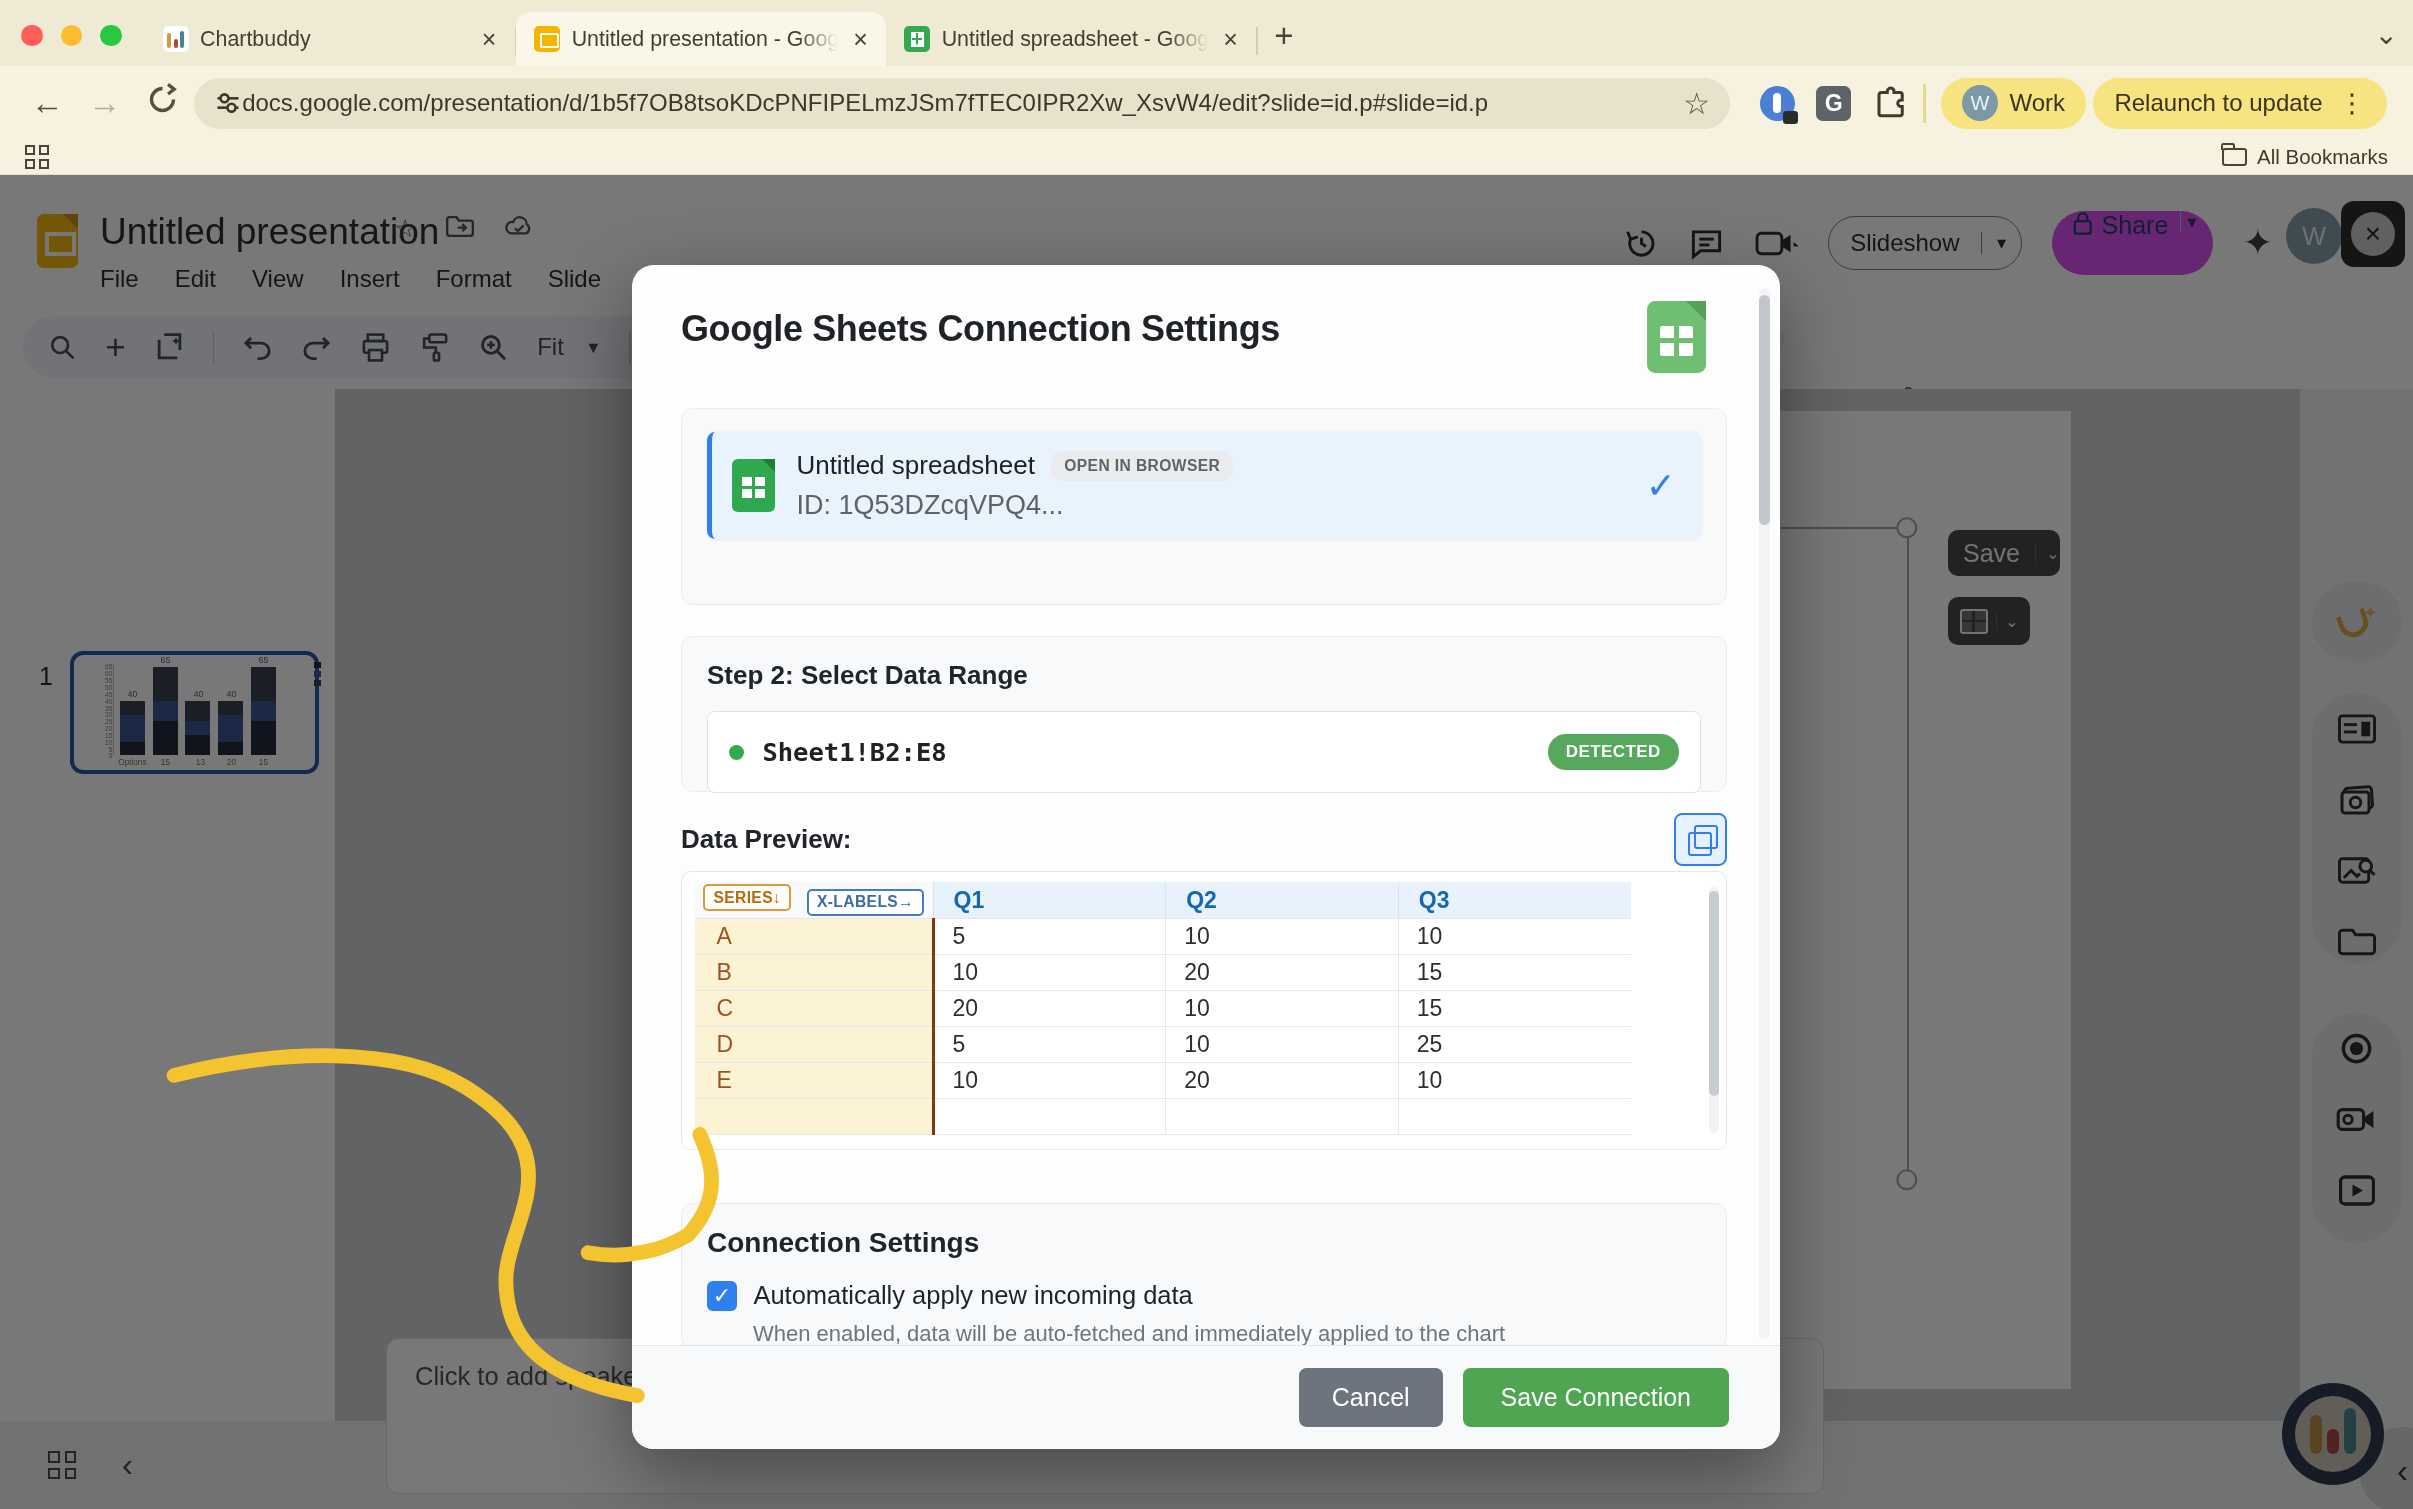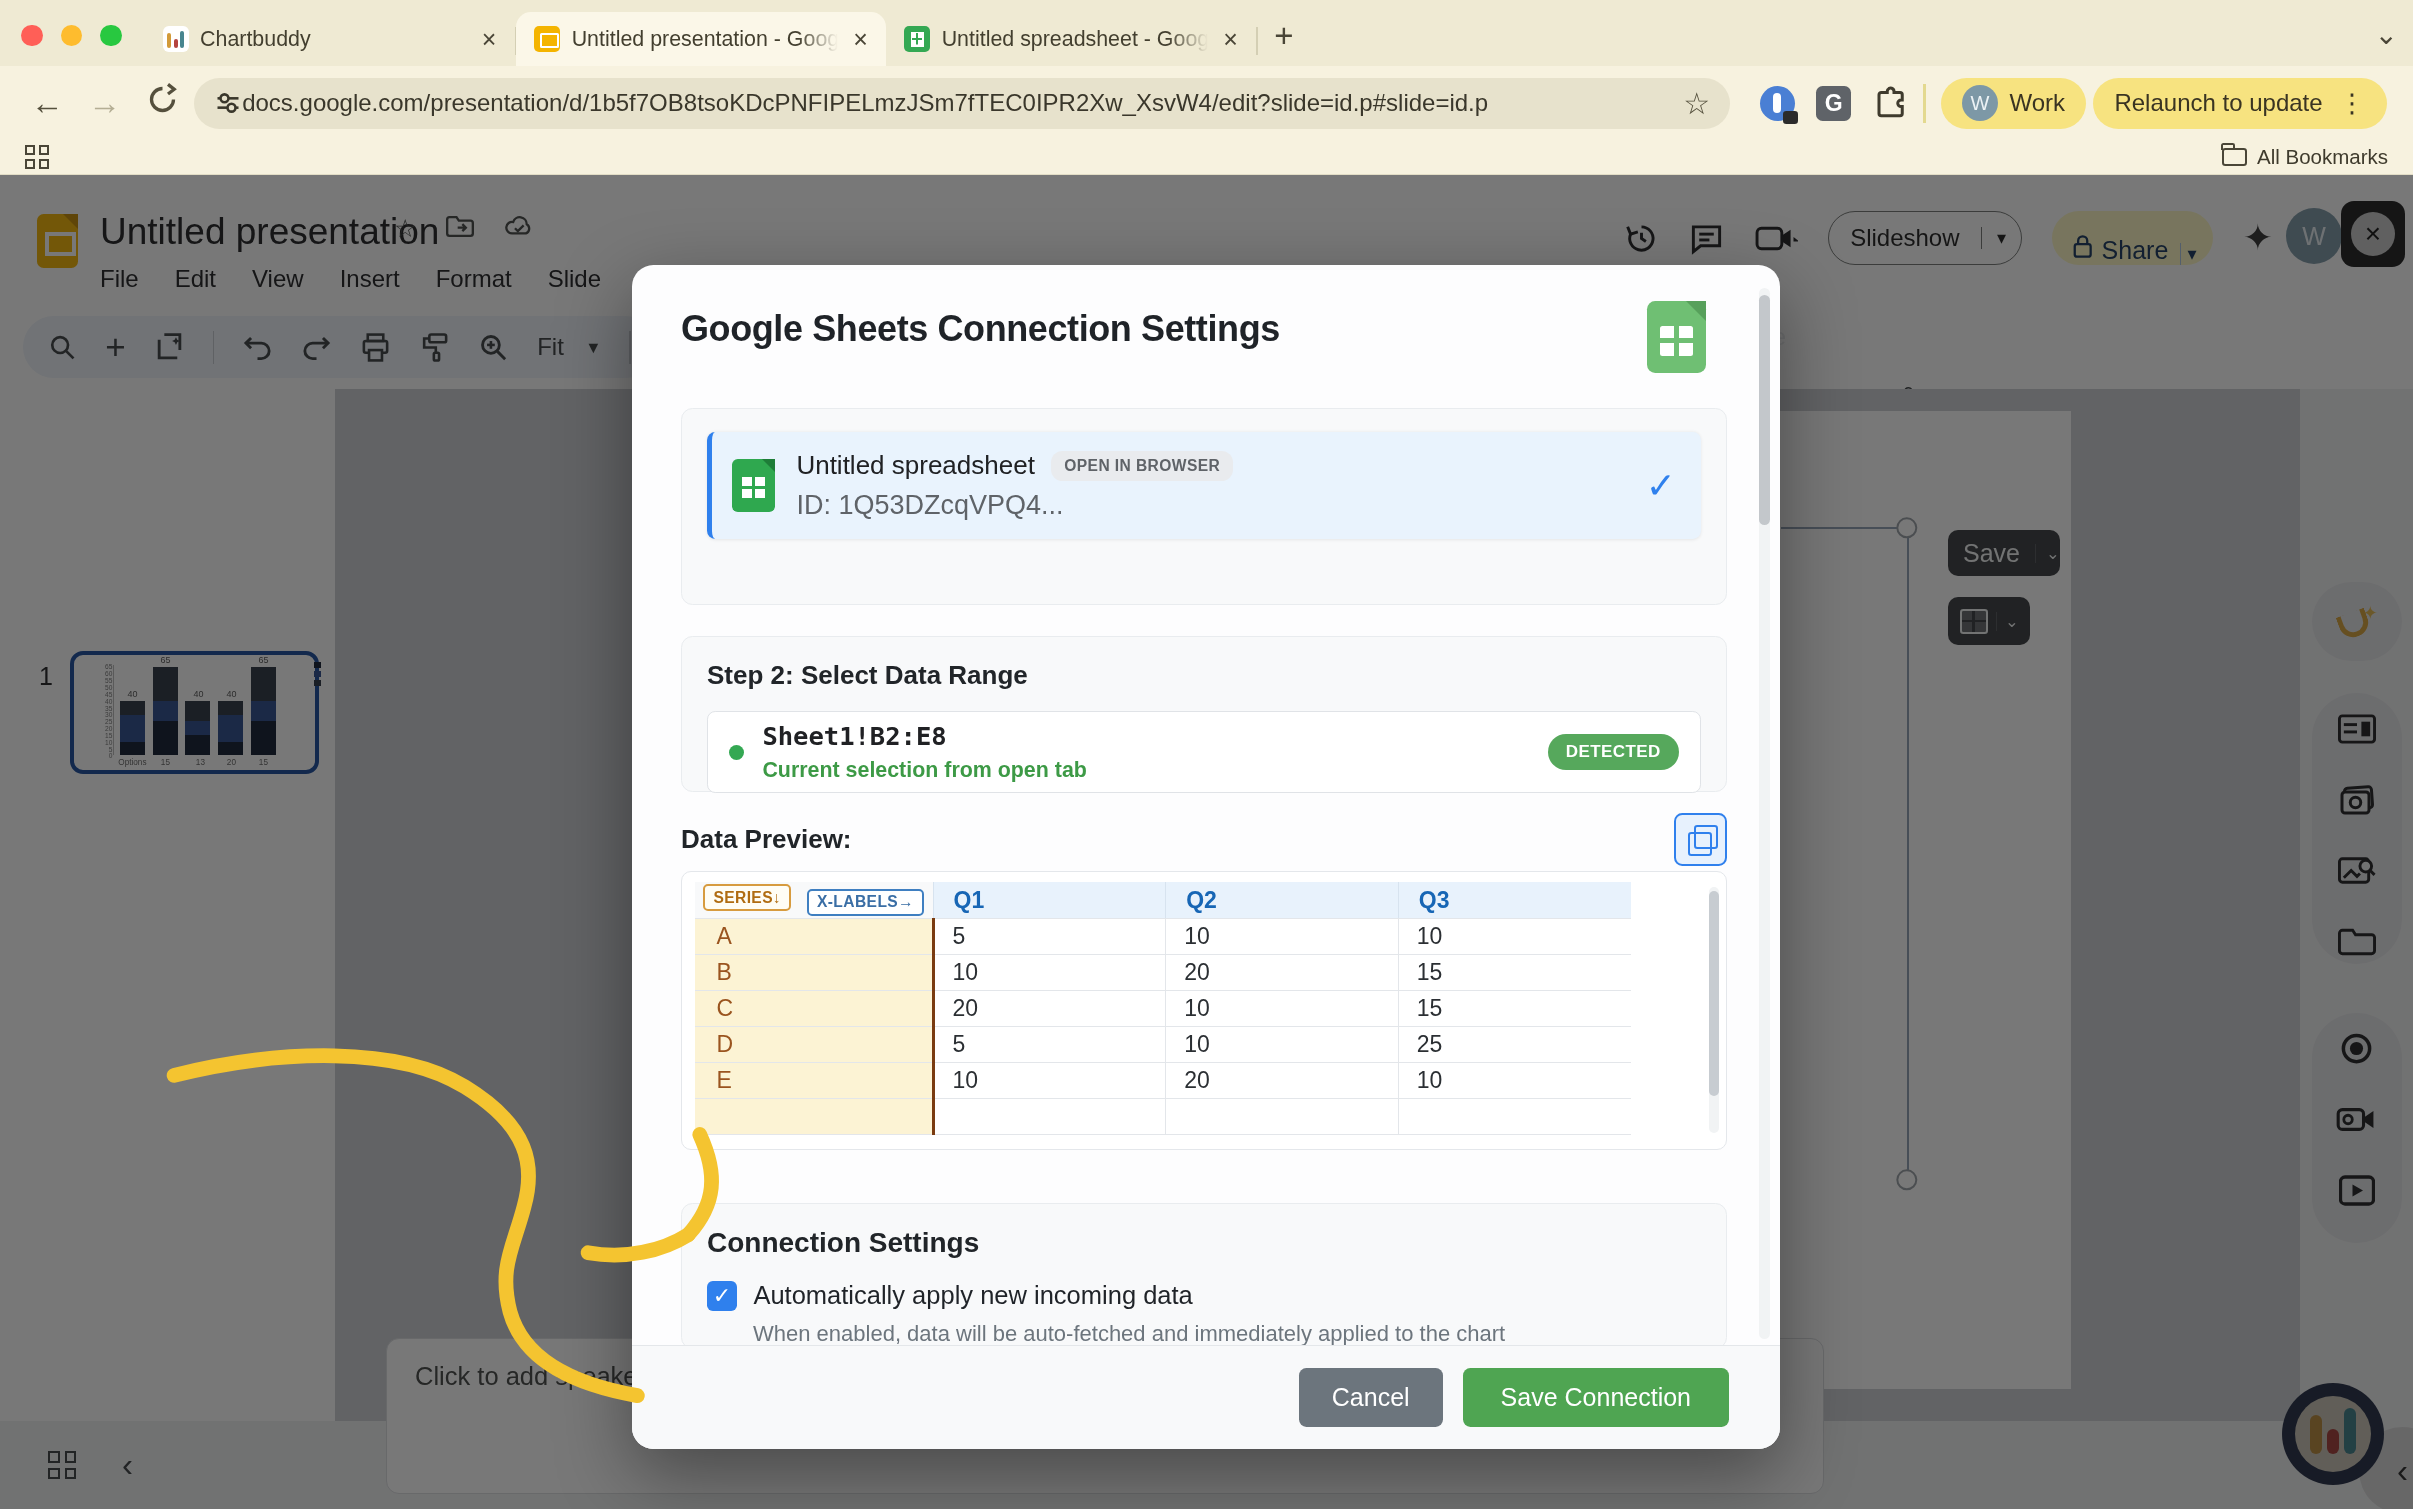--- a/index.html
+++ b/index.html
@@ -68,21 +68,21 @@
   .sl-logo { position:absolute; left:37px; top:39px; width:41px; height:54px; background:#f4b400; border-radius:6.6px; }
   .sl-logo::before{ content:""; position:absolute; right:0; top:0; border-style:solid; border-width:0 15px 15px 0; border-color:transparent #c68c00 transparent transparent; }
   .sl-logo::after{ content:""; position:absolute; left:8.2px; top:18px; width:23px; height:16.4px; border:4.1px solid #fff; }
   .sl-title { position:absolute; left:100px; top:36px; font-size:37px; color:#202124; }
   .sl-title-icons { position:absolute; left:394px; top:39px; display:flex; gap:30px; font-size:25px; color:#444746; }
   .sl-menubar { position:absolute; left:100px; top:90px; display:flex; gap:36px; font-size:24px; color:#202124; }
   .sl-right { position:absolute; right:140px; top:36px; display:flex; align-items:center; gap:30px; }
   .icon28 svg{ display:block; }
   .pill-btn { height:54px; border:1.6px solid #747775; border-radius:33px; display:flex; align-items:center; font-size:24px; color:#1f1f1f; }
   .pill-btn .lab{ padding:0 21.4px; } .pill-btn .dd{ border-left:1.6px solid #747775; padding:0 15px; font-size:18px; }
-  .share-btn { height:54px; background:#fef9c3; border-radius:33px; display:flex; align-items:flex-end; font-size:25px; color:#17355e; }
+  .share-btn { height:64px; background:#d946ef; border-radius:33px; display:flex; align-items:flex-start; font-size:25px; color:#17355e; }
   .share-btn .lab{ padding:0 11.5px 0 8.2px; } .share-btn .lk{ padding-left:20px; } .share-btn .dd{ padding:0 16.4px 0 6.6px; font-size:18px; border-left:1.6px solid #aac4e4;}
   .sparkle { font-size:36px; color:#333; }
   .sl-avatar { position:absolute; right:71px; top:33px; width:56px; height:56px; border-radius:50%; background:#7d98a6; color:#e9f0f4; font-size:25px; display:flex; align-items:center; justify-content:center; }
   .ext-close { position:absolute; right:8.2px; top:26px; width:64px; height:66px; background:#1e1e1e; border-radius:13px; display:flex; align-items:center; justify-content:center; z-index:3;}
   .ext-close i{ width:44px; height:44px; border-radius:50%; background:#c9c9c9; color:#141414; font-style:normal; font-size:28px; display:flex; align-items:center; justify-content:center; }
 
   .sl-toolbar { position:absolute; left:23px; top:141px; width:633px; height:62px; background:#eef3fa; border-radius:31px;
                 display:flex; align-items:center; gap:28px; padding:0 25px; color:#3c4043; }
   .tb-div{ width:1.6px; height:33px; background:#c7cbd1; }
   .tb-fit{ font-size:24px; display:flex; align-items:center; gap:21.4px; }
@@ -635,21 +635,20 @@
       </div>
 
       <div class="card step2">
         <div class="card-h">
             <span>Step 2: Select Data Range</span>
           </div>
         <div class="range-item">
           <span class="gdot"></span>
           <span class="range-txt">
             <div class="range-a1">Sheet1!B2:E8</div>
-            <div class="range-note">Current selection from open tab</div>
           </span>
           <span class="badge-green">DETECTED</span>
         </div>
       </div>
 
       <div class="prev-row">
         <span class="prev-label">Data Preview:</span>
         <span class="prev-btn"></span>
       </div>
 

